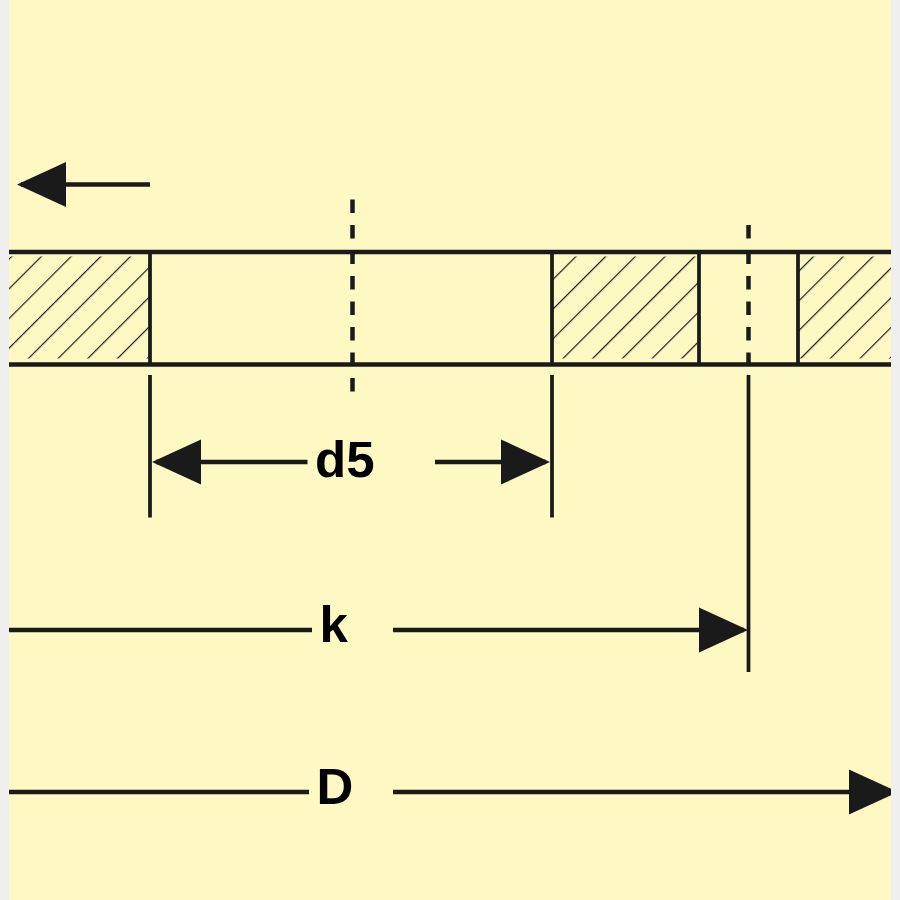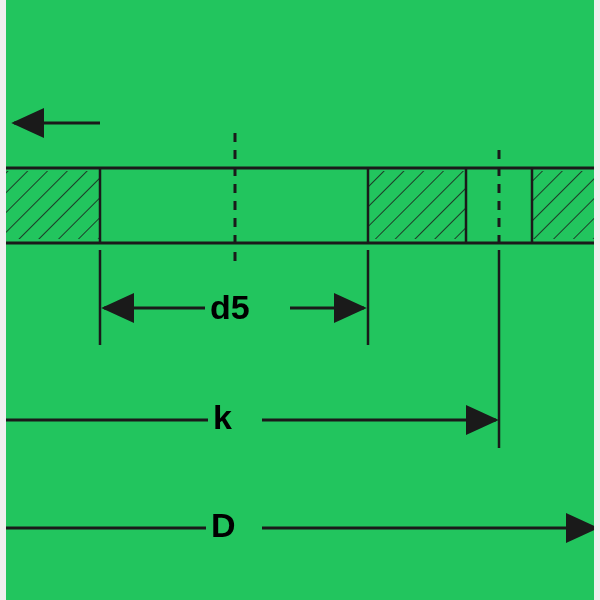--- a/index.html
+++ b/index.html
@@ -10,21 +10,21 @@
   body {
     width: 600px;
     height: 600px;
     font-family: "Liberation Sans", sans-serif;
     overflow: hidden;
   }
   #stage {
     position: relative;
     width: 600px;
     height: 600px;
-    background: #22c55e;
+    background: #fef9c3;
   }
   #drawing {
     position: absolute;
     left: 0;
     top: 0;
     width: 600px;
     height: 600px;
   }
   .dim-label {
     position: absolute;

